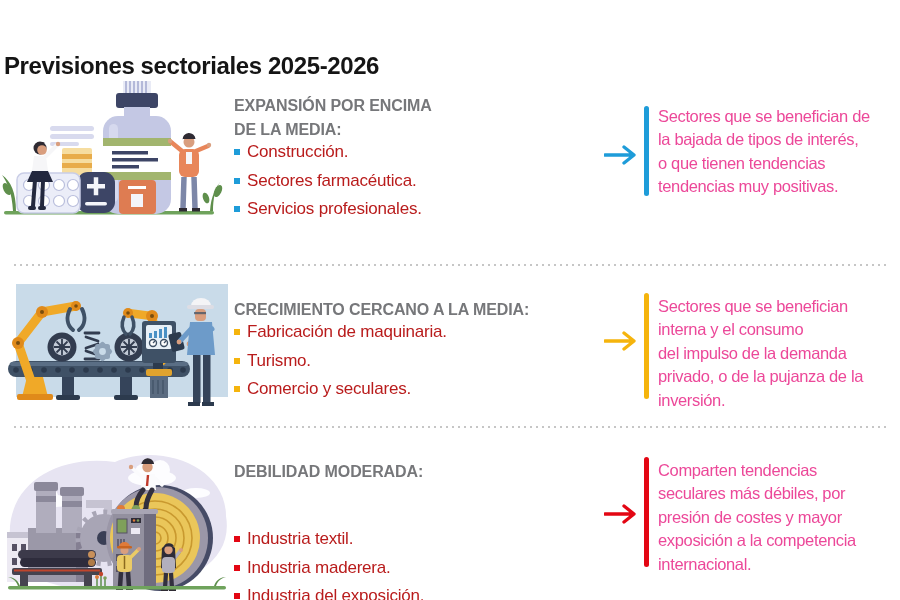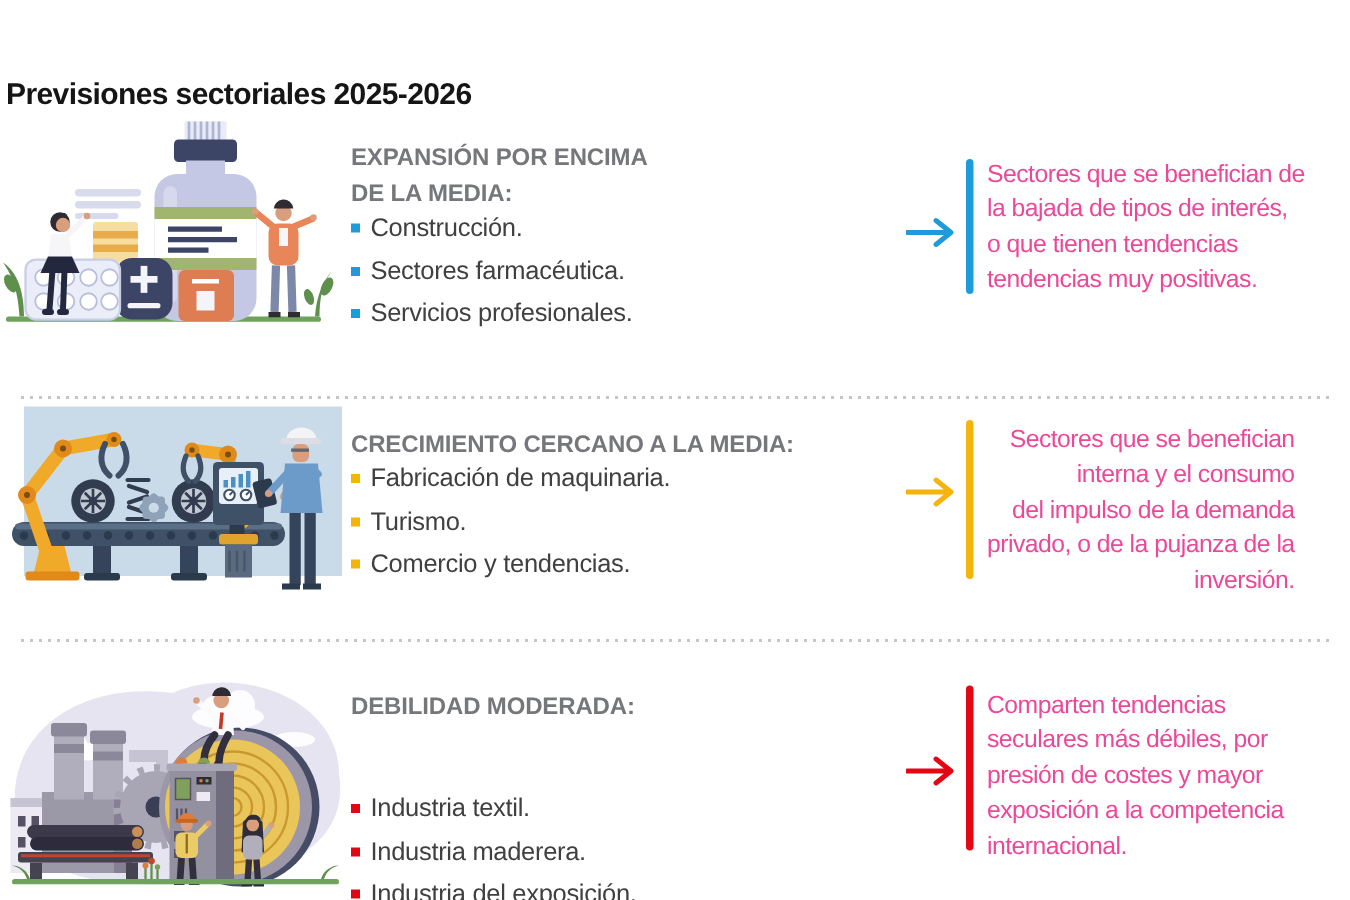--- a/index.html
+++ b/index.html
@@ -1,27 +1,27 @@
 <!DOCTYPE html>
 <html><head>
 <meta charset="utf-8">
 <style>
   html,body{margin:0;padding:0;background:#fff;}
   .canvas{position:relative;width:900px;height:600px;background:#fff;overflow:hidden;
           font-family:"Liberation Sans",sans-serif;}
-  .title{position:absolute;left:4px;top:52px;font-size:20px;font-weight:bold;color:#151515;
+  .title{position:absolute;left:4px;top:52px;font-size:24px;font-weight:bold;color:#151515;
          letter-spacing:-0.4px;}
   .section{position:absolute;left:0;width:900px;}
   .illus{position:absolute;}
   .illus svg{display:block;}
   .heading{position:absolute;left:234px;font-size:16px;font-weight:bold;color:#76777A;
            line-height:24px;letter-spacing:-0.1px;}
   .heading span{display:block;white-space:nowrap;}
   .bullets{position:absolute;left:234px;margin:0;padding:0;list-style:none;}
-  .bullets li{display:flex;align-items:flex-start;height:28.5px;font-size:17px;color:#404040;
+  .bullets li{display:flex;align-items:flex-start;height:28.5px;font-size:17px;color:#b91c1c;
               letter-spacing:-0.2px;}
   .sq{width:6px;height:6px;margin:7px 7px 0 0;flex:0 0 6px;background:var(--accent);}
   .arrow{position:absolute;left:604px;width:34px;height:22px;color:var(--accent);}
   .vbar{position:absolute;left:644px;width:5px;border-radius:2.5px;background:var(--accent);}
   .desc{position:absolute;left:658px;font-size:16.5px;color:#ec4899;line-height:23.4px;
         letter-spacing:-0.35px;}
   .desc div{white-space:nowrap;}
   .sep{position:absolute;left:14px;width:872px;height:2px;
        background:repeating-linear-gradient(to right,#C6C6C6 0 2px,transparent 2px 6px);}
 </style>
@@ -148,21 +148,21 @@
     <div class="desc" style="top:33px;">
       <div>Sectores que se benefician de</div>
       <div>la bajada de tipos de interés,</div>
       <div>o que tienen tendencias</div>
       <div>tendencias muy positivas.</div>
     </div>
   </div>
 
   <div class="sep" style="top:264px;"></div>
 
-  <div class="section" style="top: 268px; height: 145px; text-align: right; --accent: #F5B40D;">
+  <div class="section" style="top: 281px; height: 145px; --accent: #F5B40D;">
     <div class="illus" style="left:0;top:0;width:235px;height:142px;">
       <svg viewBox="0 0 235 142" width="235" height="142">
         <rect x="16" y="3" width="212" height="113" fill="#C9DBE9"></rect>
         <g>
           <rect x="62" y="96" width="12" height="20" fill="#35445A"></rect>
           <rect x="120" y="96" width="12" height="20" fill="#35445A"></rect>
           <rect x="56" y="114" width="24" height="5" rx="2" fill="#2C3A4D"></rect>
           <rect x="114" y="114" width="24" height="5" rx="2" fill="#2C3A4D"></rect>
           <rect x="8" y="80" width="182" height="16" rx="8" fill="#3F5166"></rect>
           <rect x="10" y="81" width="178" height="4" rx="2" fill="#5A6E85"></rect>
@@ -264,21 +264,21 @@
       <li>
           <span class="sq"></span>
           <span>Fabricación de maquinaria.</span>
         </li>
       <li>
           <span class="sq"></span>
           <span>Turismo.</span>
         </li>
       <li>
           <span class="sq"></span>
-          <span>Comercio y tendencias.</span>
+          <span>Comercio y seculares.</span>
         </li>
     </ul>
     <div class="arrow" style="top:49px;">
       <svg viewBox="0 0 34 22" width="34" height="22">
           <path d="M1 11 H29 M20 3 L30 11 L20 19" stroke="currentColor" stroke-width="3.3" fill="none" stroke-linecap="round" stroke-linejoin="round"></path>
         </svg>
     </div>
     <div class="vbar" style="top:12px;height:106px;"></div>
     <div class="desc" style="top:14px;">
       <div>Sectores que se benefician</div>

